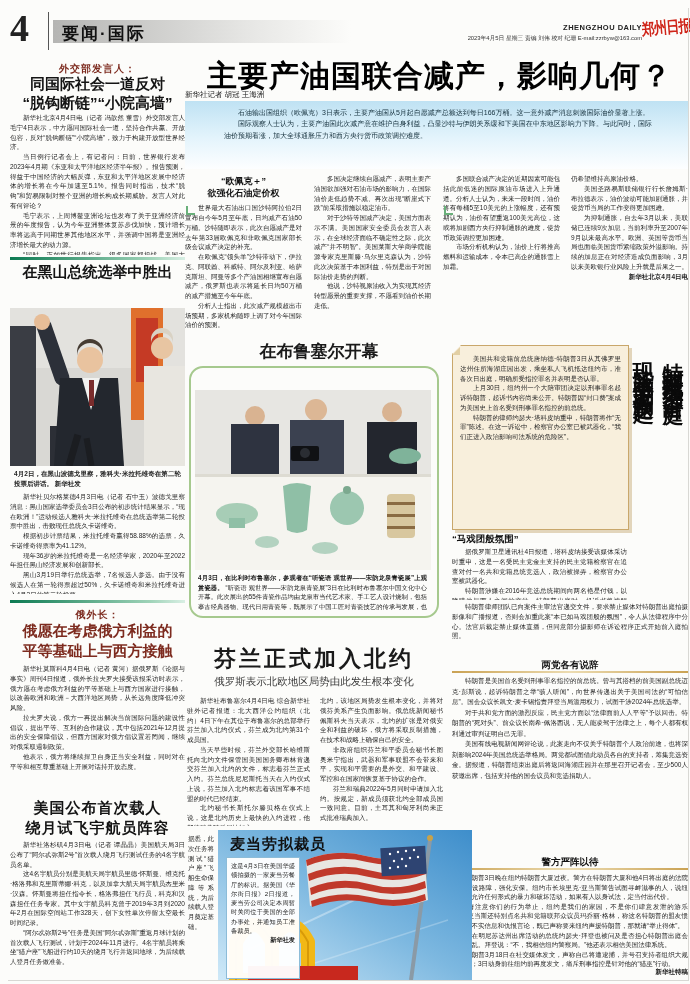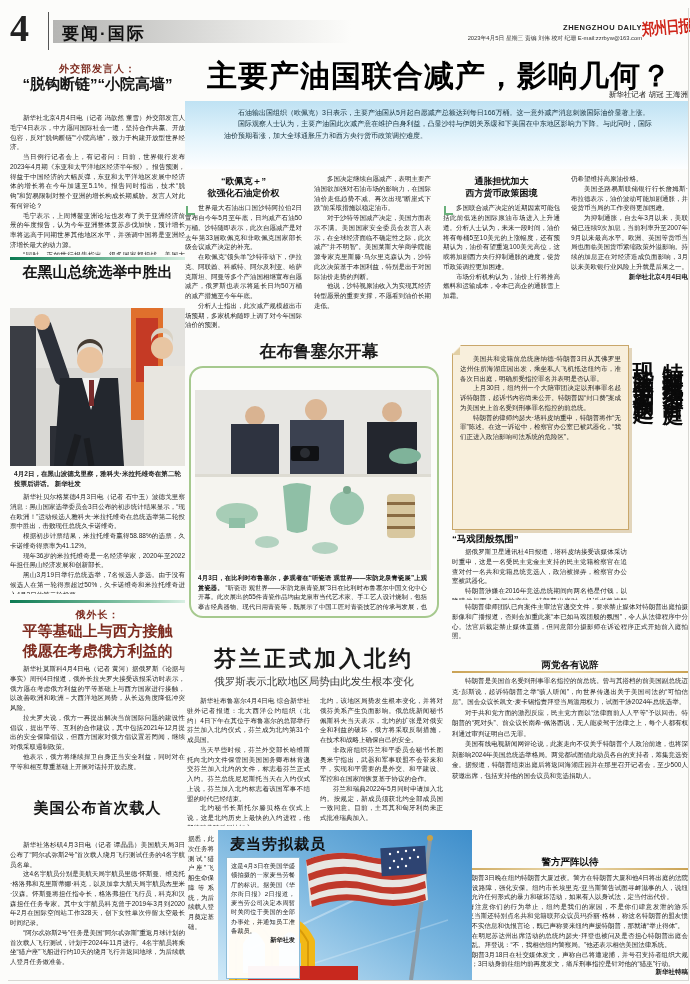--- a/index.html
+++ b/index.html
@@ -21,21 +21,21 @@
   .page-num{left:10px;top:6px;font-family:"Liberation Serif","DejaVu Serif",serif;font-size:38px;font-weight:700;color:#222;}
   .head-divider{left:48px;top:12px;width:1px;height:38px;background:#555;}
   .section-bar{left:53px;top:20px;width:298px;height:23px;background:linear-gradient(90deg,#b5b5b3,#e6e6e4 65%,#fcfcfa);}
   .section-title{left:62px;top:22px;font-size:17px;font-weight:900;letter-spacing:2px;color:#111;text-align:right;}
   .masthead-en{left:420px;top:23px;width:222px;text-align:right;font-size:7.5px;font-weight:900;letter-spacing:.5px;color:#222;}
   .dateline{left:340px;top:34px;width:302px;text-align:right;font-size:5.8px;color:#333;}
   .logo{left:641px;top:20px;font-size:16px;font-weight:900;color:#cf2418;white-space:nowrap;
         font-family:"Liberation Serif","DejaVu Serif",serif;transform:rotate(-5deg) scaleX(.82);transform-origin:left top;letter-spacing:-1px;}
   
   .main-headline{left:185px;top:53px;width:503px;text-align:center;font-size:30px;font-weight:900;letter-spacing:1px;color:#000;}
-  .main-byline{left:185px;top:90px;width:503px;text-align:right;font-size:7.5px;color:#222;}
+  .main-byline{left:185px;top:90px;width:503px;text-align:left;font-size:7.5px;color:#222;}
   .lead-box{left:185px;top:101px;width:503px;height:68px;background:linear-gradient(180deg,#bfe2f3 0%,#e4f4fc 55%,#fdfeff 100%);}
   .lead-text{left:224px;top:107px;width:428px;font-size:7px;line-height:1.62;text-align:justify;color:#15303c;}
   .mcol{top:174px;width:117px;height:164px;}
   
   .trump-leadbox{left:452px;top:345px;width:175px;height:183px;background:#f8efdc;border:1px solid #c9a76b;box-shadow:3px 3px 0 rgba(188,154,92,.4);}
   .fold1{left:451px;top:344px;width:0;height:0;border-top:11px solid #fcfcfa;border-right:11px solid transparent;}
   .fold2{left:452px;top:347px;width:0;height:0;border-bottom:8px solid #e2cfa4;border-left:8px solid transparent;}
   .vertical-headline{left:627px;top:346px;width:61px;height:262px;writing-mode:vertical-rl;
         font-weight:900;font-size:21px;letter-spacing:4.5px;line-height:1.42;color:#0a0a0a;}
   .t-subhead{width:175px;text-align:left;font-weight:700;font-size:9.5px;color:#111;}
@@ -67,20 +67,21 @@
   <div class="abs section-title">要闻·国际</div>
   <div class="abs masthead-en">ZHENGZHOU DAILY</div>
   <div class="abs dateline">2023年4月5日 星期三  责编 刘伟  校对 纪珊  E-mail:zzrbyw@163.com</div>
   <div class="abs logo">郑州日报</div>
   <div class="abs edge-r"></div>
   <div class="abs edge-b"></div>
 
   <section>
     <div class="abs kicker" style="left:10px;top:62px;width:175px;">外交部发言人：</div>
     <div class="abs headline" style="left:10px;top:75px;width:175px;font-size:15px;line-height:1.25;">
+      <div>同国际社会一道反对</div>
       <div>“脱钩断链”“小院高墙”</div>
     </div>
     <div class="abs small" style="left:10px;top:113px;width:175px;height:142px;">
         <p class="para">新华社北京4月4日电（记者 冯歆然 董雪）外交部发言人毛宁4日表示，中方愿同国际社会一道，坚持合作共赢、开放包容，反对“脱钩断链”“小院高墙”，致力于构建开放型世界经济。</p>
         <p class="para">当日例行记者会上，有记者问：日前，世界银行发布2023年4月期《东亚和太平洋地区经济半年报》。报告预测，得益于中国经济的大幅反弹，东亚和太平洋地区发展中经济体的增长将在今年加速至5.1%。报告同时指出，技术“脱钩”和贸易限制对整个亚洲的增长构成长期威胁。发言人对此有何评论？</p>
         <p class="para">毛宁表示，上周博鳌亚洲论坛也发布了关于亚洲经济前景的年度报告，认为今年亚洲整体复苏步伐加快，预计增长率将远高于同期世界其他地区水平，并强调中国将是亚洲经济增长最大的动力源。</p>
         <p class="para">“同时，正如世行报告指出，很多国家都担忧，美国大搞‘脱钩断链’、贸易保护主义，破坏全球产供链稳定，不利于世界经济增长，不符合任何一方利益。”毛宁说。</p>
       </div>
   </section>
 
@@ -122,33 +123,34 @@
         <p class="para">现年36岁的米拉托维奇是一名经济学家，2020年至2022年担任黑山经济发展和创新部长。</p>
         <p class="para">黑山3月19日举行总统选举，7名候选人参选。由于没有候选人在第一轮得票超过50%，久卡诺维奇和米拉托维奇进入4月2日的第二轮投票。</p>
       </div>
   </section>
 
   <div class="abs green-rule" style="left:10px;top:600px;width:175px;"></div>
 
   <section>
     <div class="abs kicker" style="left:10px;top:608px;width:175px;">俄外长：</div>
     <div class="abs headline" style="left:10px;top:621px;width:175px;font-size:15px;line-height:1.3;color:#7d2b1f;">
+      <div>俄愿在考虑俄方利益的</div>
       <div>平等基础上与西方接触</div>
-      <div>俄愿在考虑俄方利益的</div>
     </div>
     <div class="abs small" style="left:10px;top:664px;width:175px;height:128px;">
         <p class="para">新华社莫斯科4月4日电（记者 黄河）据俄罗斯《论据与事实》周刊4日报道，俄外长拉夫罗夫接受该报采访时表示，俄方愿在考虑俄方利益的平等基础上与西方国家进行接触，以改善欧洲和欧洲－大西洋地区局势，从长远角度降低冲突风险。</p>
         <p class="para">拉夫罗夫说，俄方一再提出解决当前国际问题的建设性倡议，提出平等、互利的合作建议，其中包括2021年12月提出的安全保障倡议，但西方国家对俄方倡议置若罔闻，继续对俄采取遏制政策。</p>
         <p class="para">他表示，俄方将继续捍卫自身正当安全利益，同时对在平等和相互尊重基础上开展对话持开放态度。</p>
       </div>
   </section>
 
   <section>
     <div class="abs headline" style="left:10px;top:798px;width:175px;font-size:15px;line-height:1.3;letter-spacing:1px;">
       <div>美国公布首次载人</div>
+      <div>绕月试飞宇航员阵容</div>
     </div>
     <div class="abs small" style="left:10px;top:840px;width:175px;height:140px;">
         <p class="para">新华社洛杉矶4月3日电（记者 谭晶晶）美国航天局3日公布了“阿尔忒弥斯2号”首次载人绕月飞行测试任务的4名宇航员名单。</p>
         <p class="para">这4名宇航员分别是美航天局宇航员里德·怀斯曼、维克托·格洛弗和克里斯蒂娜·科克，以及加拿大航天局宇航员杰里米·汉森。怀斯曼将担任指令长，格洛弗担任飞行员，科克和汉森担任任务专家。其中女宇航员科克曾于2019年3月到2020年2月在国际空间站工作328天，创下女性单次停留太空最长时间纪录。</p>
         <p class="para">“阿尔忒弥斯2号”任务是美国“阿尔忒弥斯”重返月球计划的首次载人飞行测试，计划于2024年11月进行。4名宇航员将乘坐“猎户座”飞船进行约10天的绕月飞行并返回地球，为后续载人登月任务做准备。</p>
       </div>
     <div class="abs small" style="left:188px;top:834px;width:26px;height:146px;">据悉，此次任务将测试“猎户座”飞船生命保障等系统，为后续载人登月奠定基础。</div>
   </section>
 
   <section>
@@ -173,24 +175,20 @@
     </div>
     <div class="abs orn" style="left:186px;top:206px;"></div>
 
     <div class="abs small mcol" style="left:314px;">
         <p class="para">多国决定继续自愿减产，表明主要产油国欲加强对石油市场的影响力，在国际油价走低趋势不减、再次出现“断崖式下跌”前采取措施以稳定油市。</p>
         <p class="para">对于沙特等国减产决定，美国方面表示不满。美国国家安全委员会发言人表示，在全球经济面临不确定性之际，此次减产“并不明智”。美国莱斯大学商学院能源专家克里斯滕·乌尔里克森认为，沙特此次决策基于本国利益，特别是出于对国际油价走势的判断。</p>
         <p class="para">他说，沙特视原油收入为实现其经济转型愿景的重要支撑，不愿看到油价长期走低。</p>
       </div>
 
     <div class="abs small mcol" style="left:443px;">
-      <div class="col-subhead">
-        <div>通胀担忧加大</div>
-        <div>西方货币政策困境</div>
-      </div>
       <div>
           <p class="para">多国联合减产决定的近期因素可能包括此前低迷的国际原油市场进入上升通道。分析人士认为，未来一段时间，油价将有每桶5至10美元的上涨幅度，还有预期认为，油价有望重返100美元高位，这或将加剧西方央行抑制通胀的难度，使货币政策调控更加困难。</p>
           <p class="para">市场分析机构认为，油价上行将推高燃料和运输成本，令本已高企的通胀雪上加霜。</p>
         </div>
     </div>
     <div class="abs orn" style="left:444px;top:206px;"></div>
 
     <div class="abs small mcol" style="left:571px;">
       <p class="cont">仍希望维持高原油价格。</p>
       <div>

